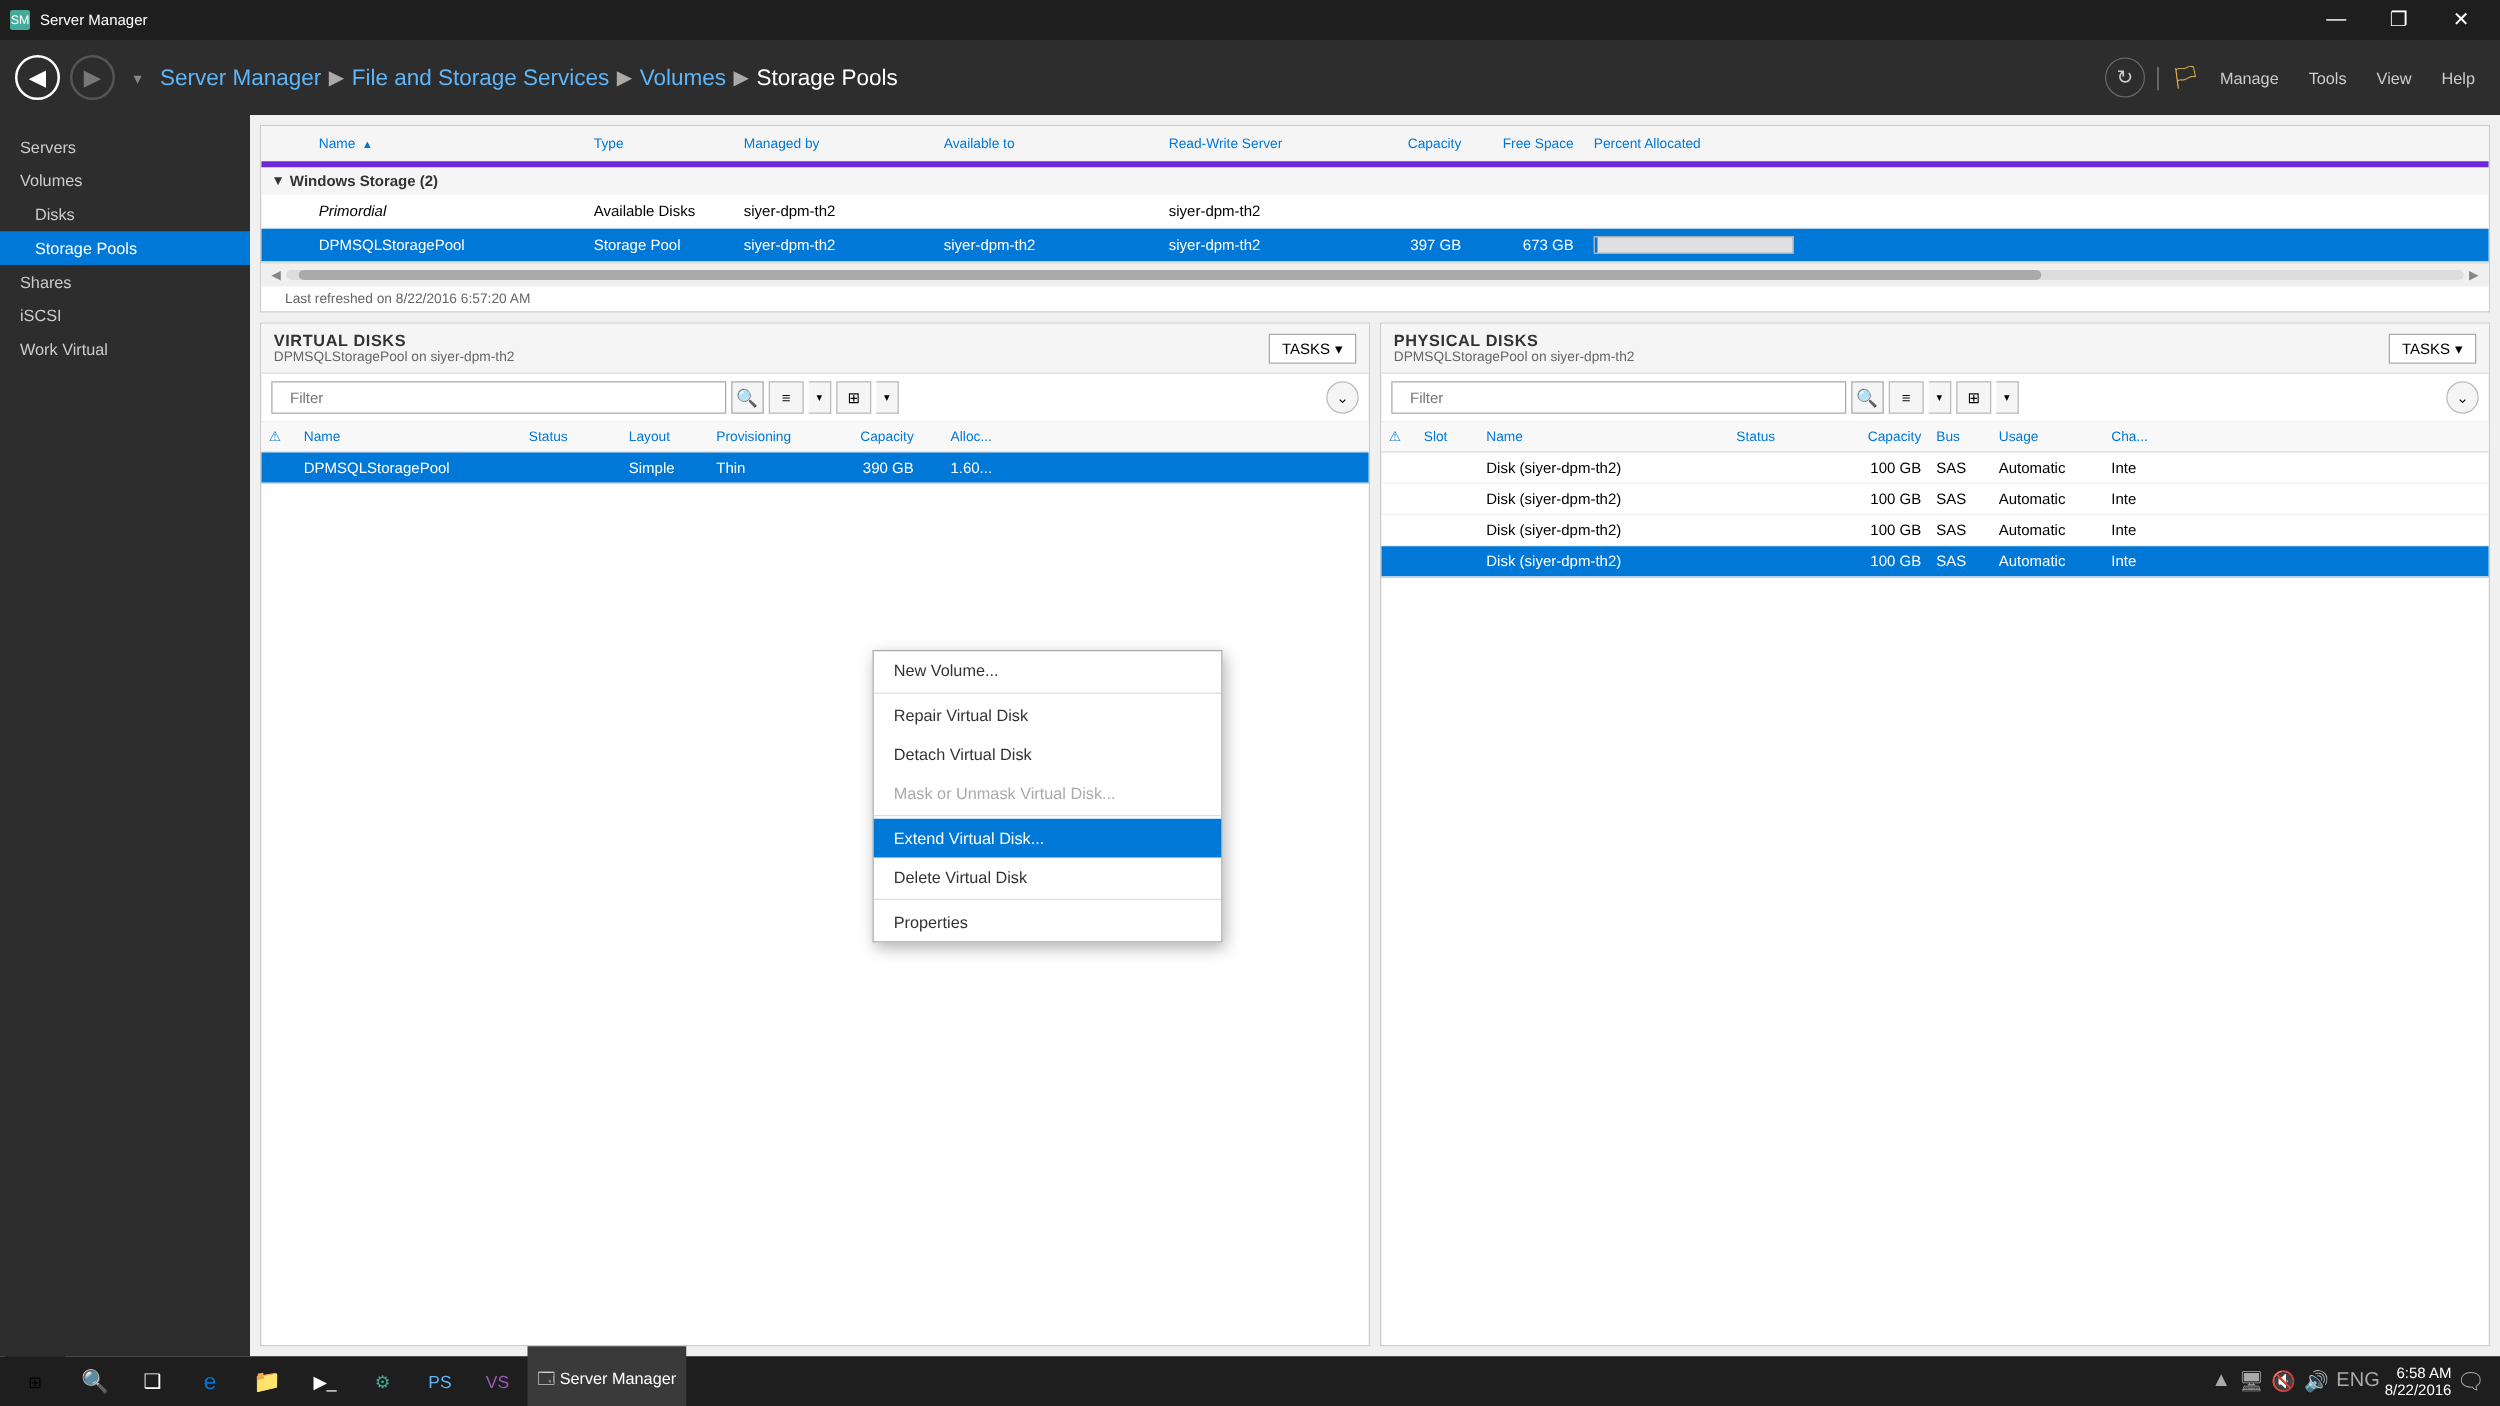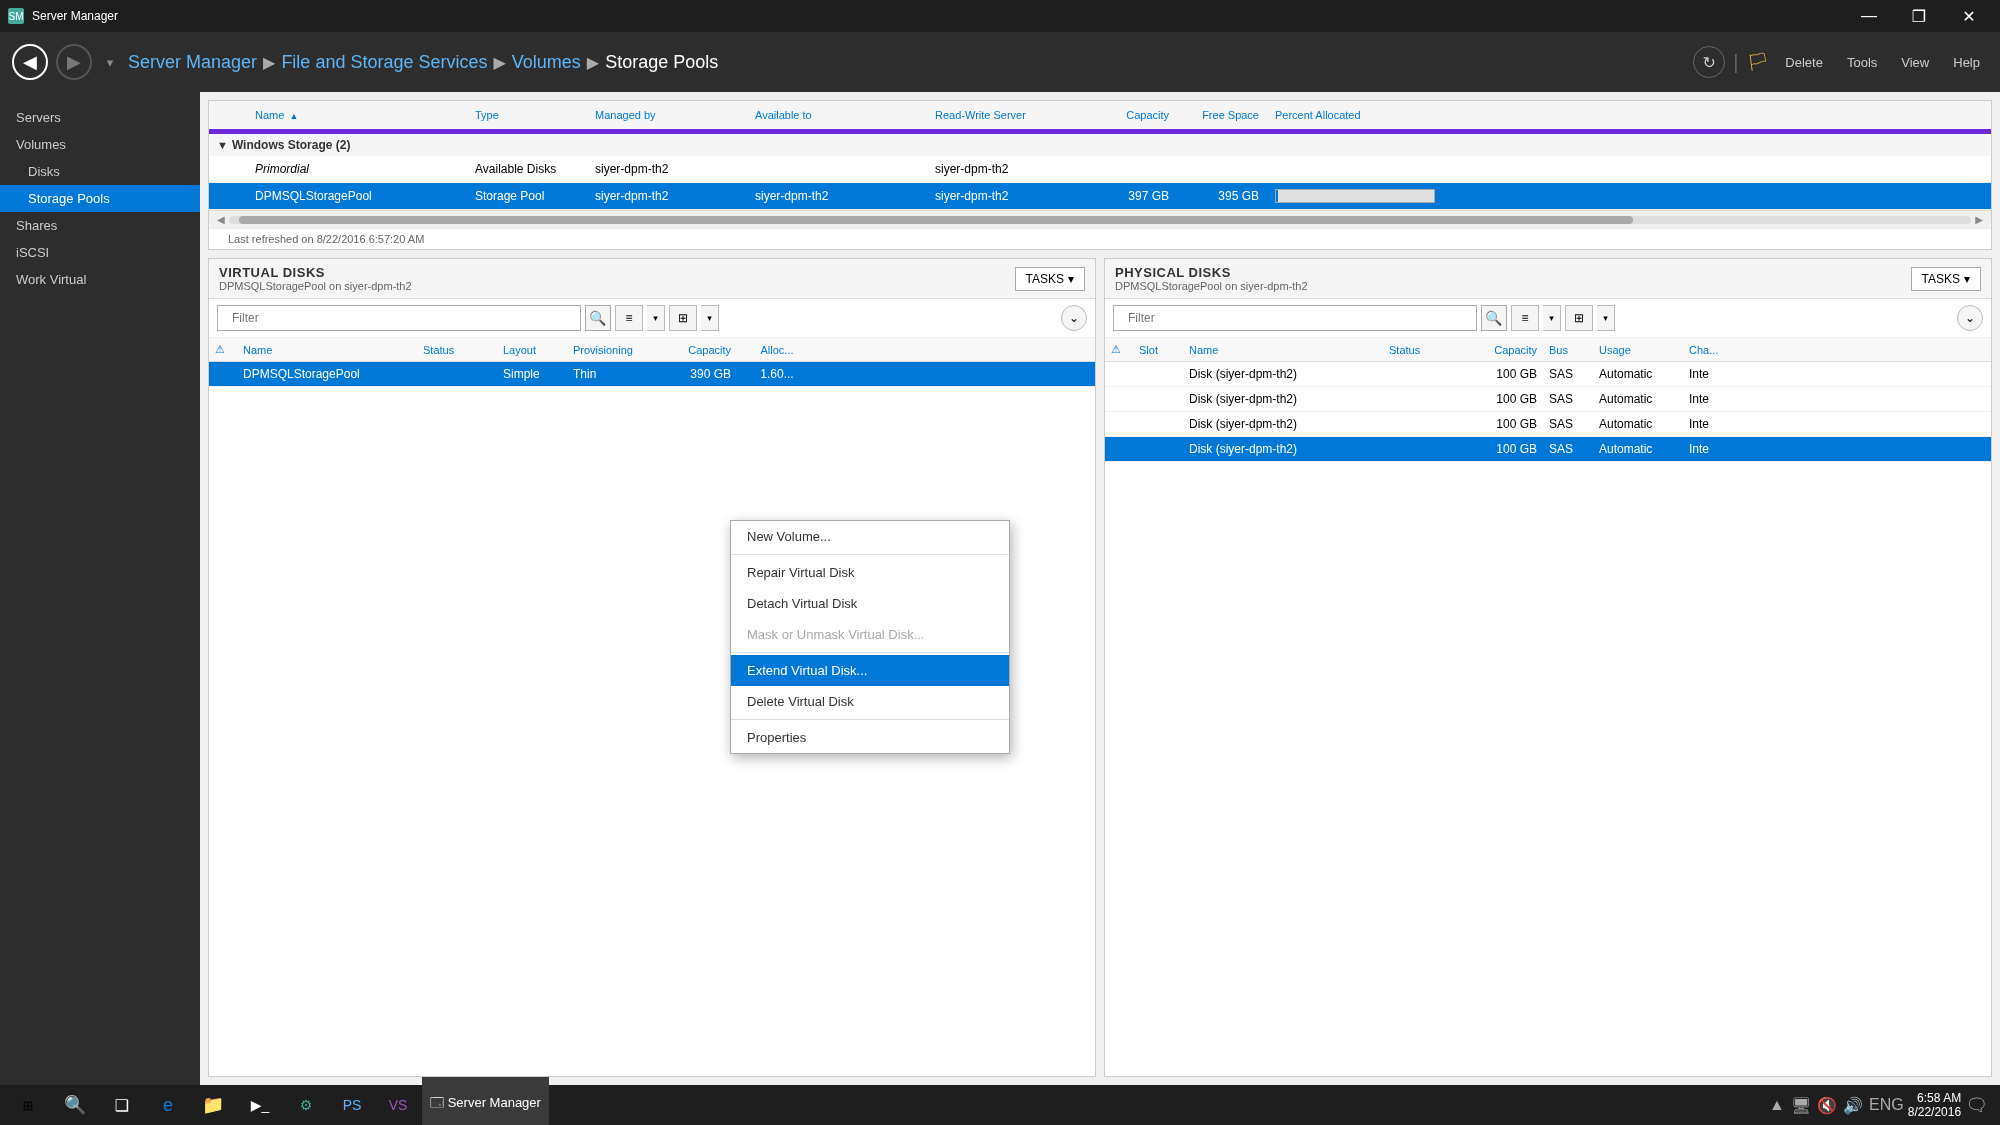--- a/index.html
+++ b/index.html
@@ -133,21 +133,21 @@
     .pc-status { width: 80px; }
     .pc-cap { width: 80px; text-align: right; }
     .pc-bus { width: 50px; }
     .pc-usage { width: 90px; }
     .pc-chassis { width: 50px; }
 
     
     .context-menu {
       position: absolute;
       top: 520px;
-      left: 730px;
+      left: 698px;
       width: 280px;
       background: #fff;
       border: 1px solid #aaa;
       box-shadow: 2px 4px 12px rgba(0,0,0,0.3);
       z-index: 1000;
     }
     .ctx-item {
       padding: 8px 16px;
       font-size: 13px;
       cursor: pointer;
@@ -201,21 +201,21 @@
     <span class="breadcrumb-link">File and Storage Services</span>
     <span class="breadcrumb-sep">▶</span>
     <span class="breadcrumb-link">Volumes</span>
     <span class="breadcrumb-sep">▶</span>
     <span style="color:#fff;">Storage Pools</span>
   </div>
   <div class="nav-actions">
     <div class="nav-refresh">↻</div>
     <div class="nav-pipe">|</div>
     <span class="nav-flag">🏳</span>
-    <button class="nav-action-btn">Delete</button>
+    <button class="nav-action-btn">Manage</button>
     <button class="nav-action-btn">Tools</button>
     <button class="nav-action-btn">View</button>
     <button class="nav-action-btn">Help</button>
   </div>
 </div>
 
 <div class="main-layout">
 
   <div class="sidebar">
     <div class="sidebar-section">
@@ -277,21 +277,21 @@
       </div>
 
       <div class="table-row selected">
         <div class="td col-warning"></div>
         <div class="td col-name-main">DPMSQLStoragePool</div>
         <div class="td col-type">Storage Pool</div>
         <div class="td col-managed">siyer-dpm-th2</div>
         <div class="td col-available">siyer-dpm-th2</div>
         <div class="td col-rw-server">siyer-dpm-th2</div>
         <div class="td col-capacity">397 GB</div>
-        <div class="td col-freespace">395 GB</div>
+        <div class="td col-freespace">673 GB</div>
         <div class="td col-percent">
           <div class="progress-bar-container">
             <div class="progress-bar-fill" style="width:1%;"></div>
           </div>
         </div>
       </div>
 
       <div class="scroll-area">
         <span class="scroll-arrow">◀</span>
         <div class="scroll-track">

